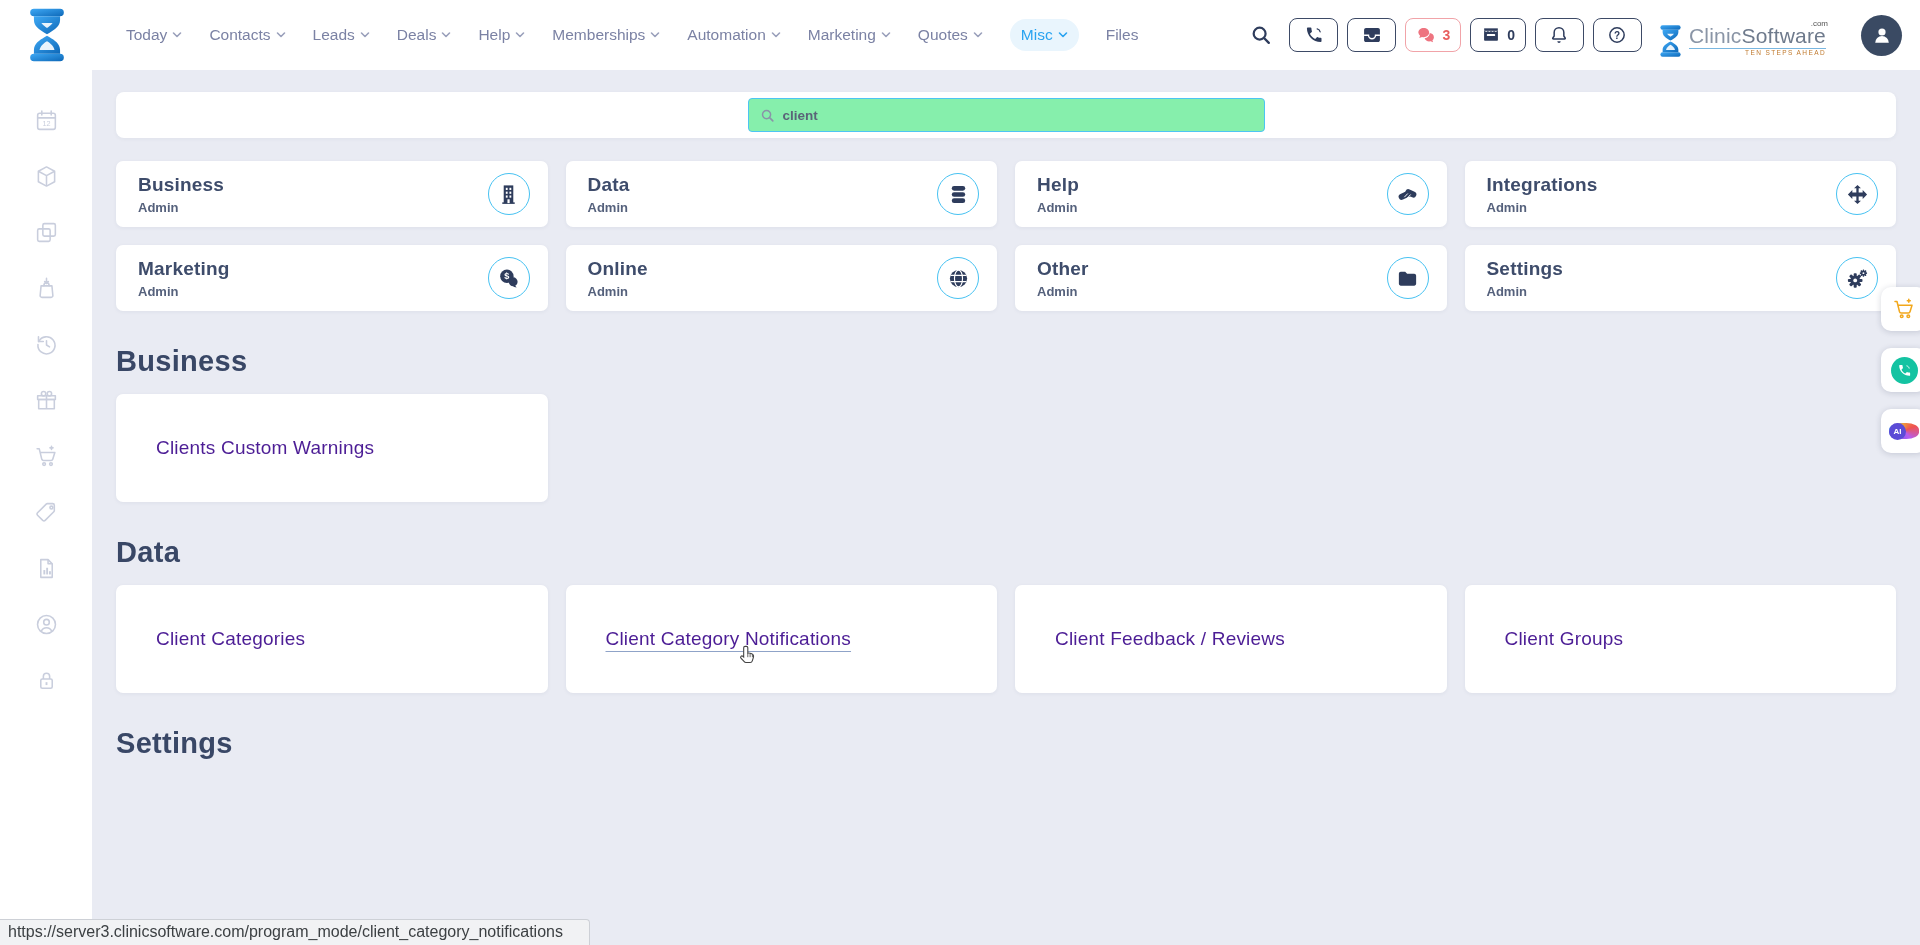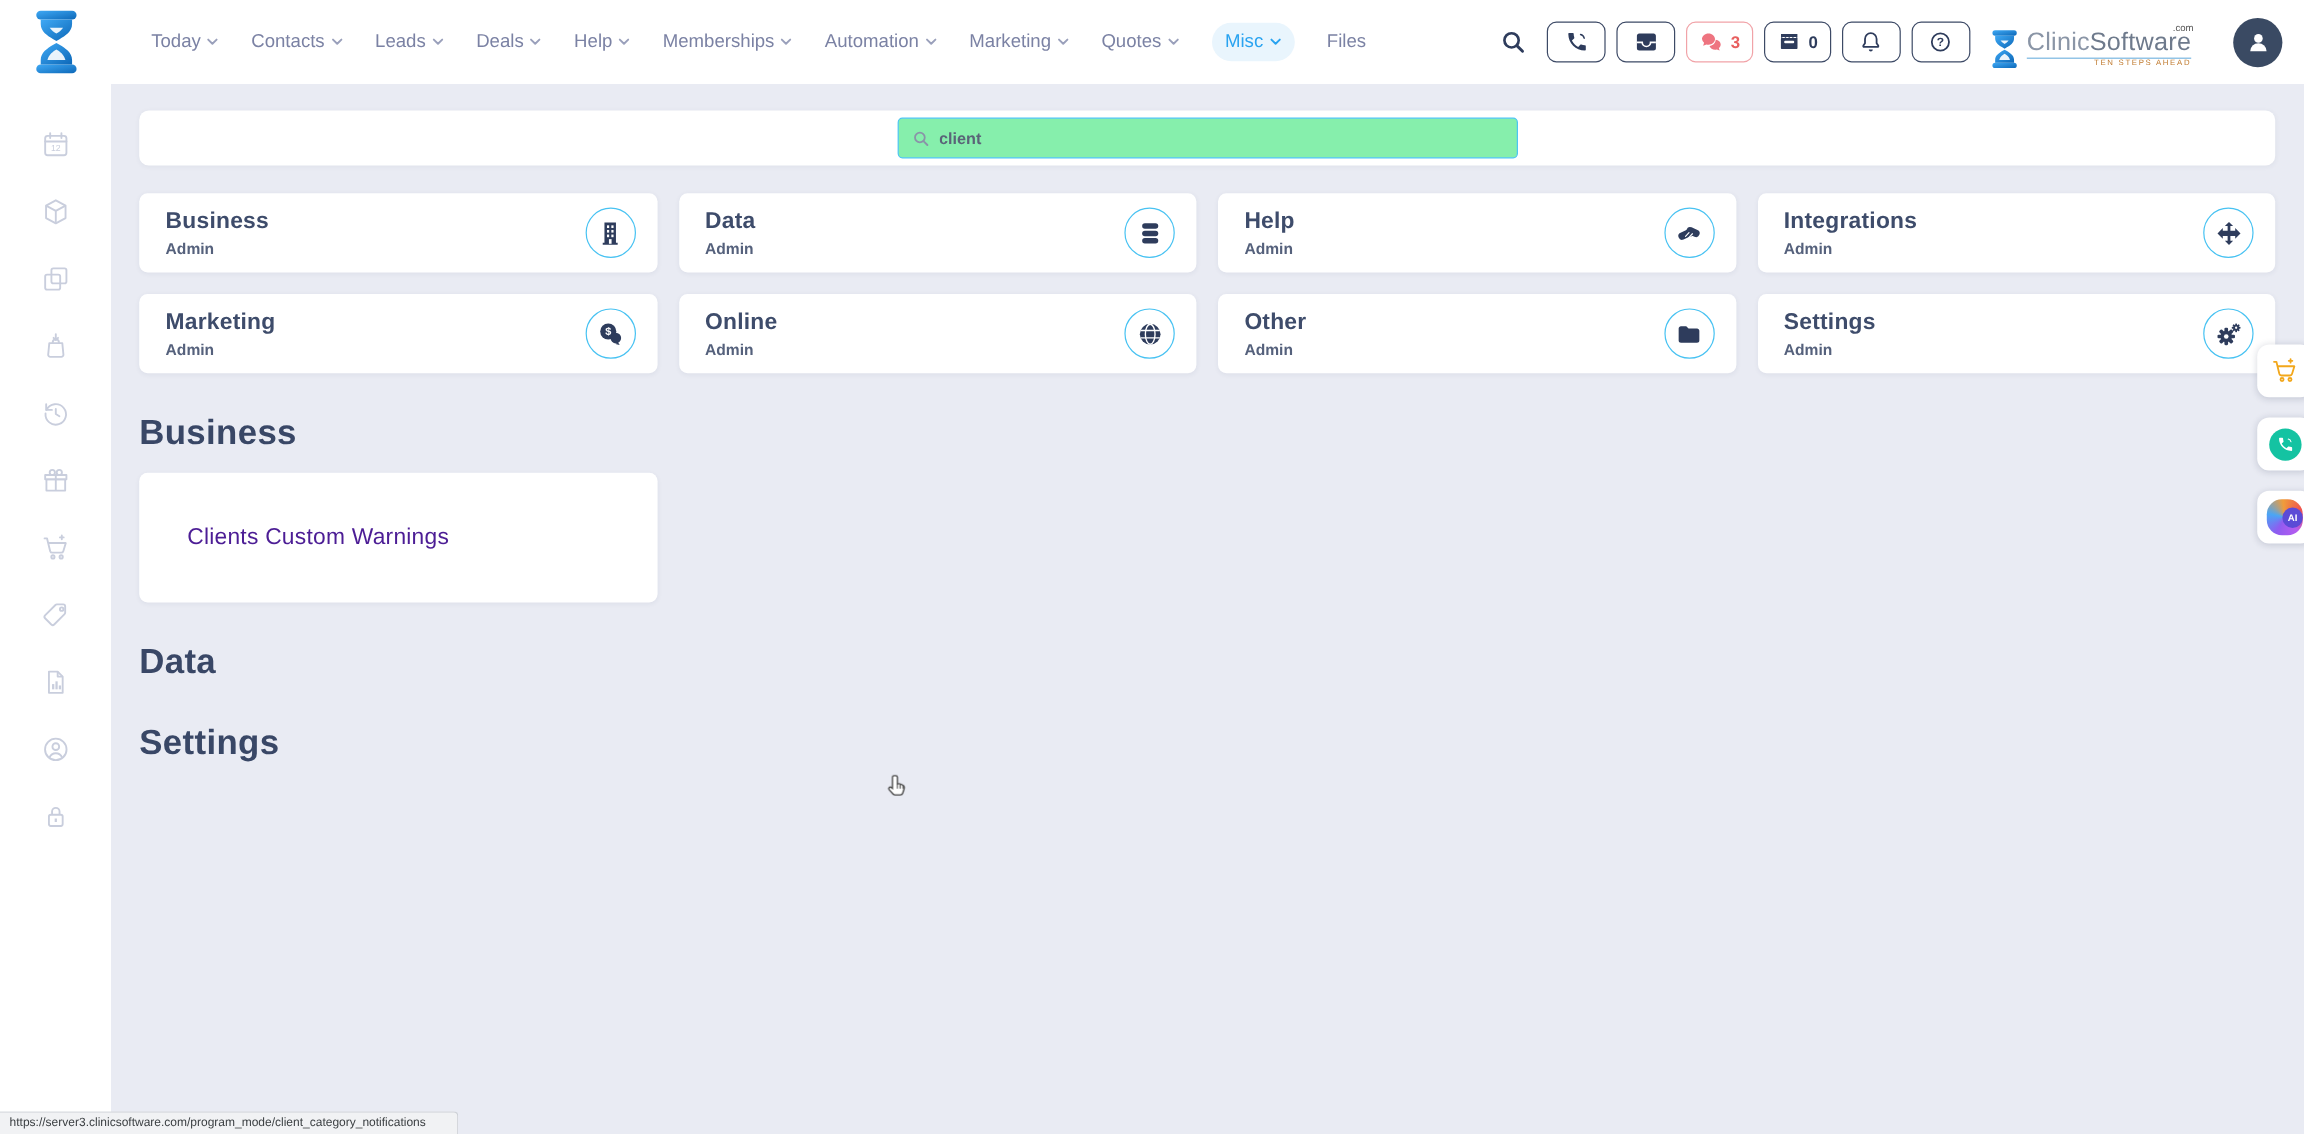--- a/index.html
+++ b/index.html
@@ -48,23 +48,23 @@
   
   .floaters { position:fixed; right:-7px; top:287px; display:flex;
     flex-direction:column; gap:17px; z-index:8; }
   .fbtn { width:46px; height:44px; background:#fff; border-radius:10px;
     box-shadow:0 1px 6px rgba(30,40,70,.18); display:flex; align-items:center;
     justify-content:center; cursor:pointer; }
   .fbtn .cart-o { width:24px; height:24px; color:#f2a71b; }
   .wa-circle { width:27px; height:27px; border-radius:50%; background:#14c3a2;
     display:flex; align-items:center; justify-content:center; }
   .wa-circle svg { width:15px; height:15px; color:#fff; }
-  .ai-blob { width:30px; height:30px; border-radius:42%;
+  .ai-blob { width:30px; height:16px; border-radius:42%;
     background:conic-gradient(from 210deg,#8e5cf0,#4aa6f5,#f09c3a,#ef5350,#b45cf0,#8e5cf0);
-    display:flex; align-items:center; justify-content:flex-end; }
+    display:flex; align-items:center; justify-content:flex-start; }
   .ai-core { width:17px; height:17px; border-radius:50%; background:#5b4bd6;
     color:#fff; font-size:8px; font-weight:700; display:flex; align-items:center;
     justify-content:center; }
 
   
   .main { margin-left:92px; padding:70px 24px 0; position:relative; }
   .search-panel { margin-top:22px; height:46px; background:#fff; border-radius:8px;
     box-shadow:0 1px 4px rgba(40,50,80,.05); display:flex; align-items:center;
     justify-content:center; }
   .search-box { width:517px; height:34px; border:1.6px solid #4cc5f3; border-radius:4px;
@@ -91,21 +91,21 @@
   .item-card { background:#fff; border-radius:7px; height:108px; display:flex;
     align-items:center; padding-left:40px; box-shadow:0 1px 4px rgba(40,50,80,.06);
     cursor:pointer; }
   .item-label { font-size:19px; color:#4c1d95; font-weight:400; letter-spacing:.2px; }
   .item-label.hovered { text-decoration:underline; text-decoration-color:#8fa3c8;
     text-decoration-thickness:1px; text-underline-offset:6px; }
 
   
   .status-bar { position:fixed; left:0; bottom:0; background:#f1f2f4;
     border:1px solid #cdd0d6; border-left:none; border-bottom:none;
-    border-top-right-radius:4px; padding:3px 26px 4px 8px; font-size:10px;
+    border-top-right-radius:4px; padding:3px 26px 4px 8px; font-size:16px;
     color:#3c4043; z-index:20; }
   .cursor { position:fixed; left:738px; top:644px; width:22px; height:22px;
     z-index:30; pointer-events:none; }
 </style>
 </head>
 <body>
 
 <svg width="0" height="0" style="position:absolute">
   <defs>
     <linearGradient id="gblue" x1="0" y1="0" x2="1" y2="1">
@@ -592,20 +592,34 @@
   </div>
 
   <h2 class="sec-title">Business</h2>
   <div class="grid">
     <div class="item-card">
       <span class="item-label">Clients Custom Warnings</span>
     </div>
   </div>
 
   <h2 class="sec-title">Data</h2>
+  <div class="grid">
+    <div class="item-card">
+      <span class="item-label">Client Categories</span>
+    </div>
+    <div class="item-card">
+      <span class="item-label hovered">Client Category Notifications</span>
+    </div>
+    <div class="item-card">
+      <span class="item-label">Client Feedback / Reviews</span>
+    </div>
+    <div class="item-card">
+      <span class="item-label">Client Groups</span>
+    </div>
+  </div>
 
   <h2 class="sec-title">Settings</h2>
 </main>
 
 <div class="status-bar">https://server3.clinicsoftware.com/program_mode/client_category_notifications</div>
 <svg class="cursor" viewBox="0 0 24 24">
   <path d="M9.2 2.6c.8 0 1.5.7 1.5 1.5v6l1-.2c.4-.1 4.8.7 5.2 2.7.1.6.1 1.2-.1 1.9l-1.2 3.9c-.3 1-1.2 1.7-2.3 1.7h-4.7c-.7 0-1.4-.3-1.8-.8l-3.6-4c-.5-.5-.4-1.4.1-1.9.5-.5 1.4-.5 2 0l.9.8V4.1c0-.8.6-1.5 1.5-1.5Z" fill="#fff" stroke="#444" stroke-width="1.2"></path>
   <path d="M10.7 10.4v4M13.2 10.9v3.5M15.7 11.4v3" stroke="#444" stroke-width=".9" fill="none"></path>
 </svg>
 

